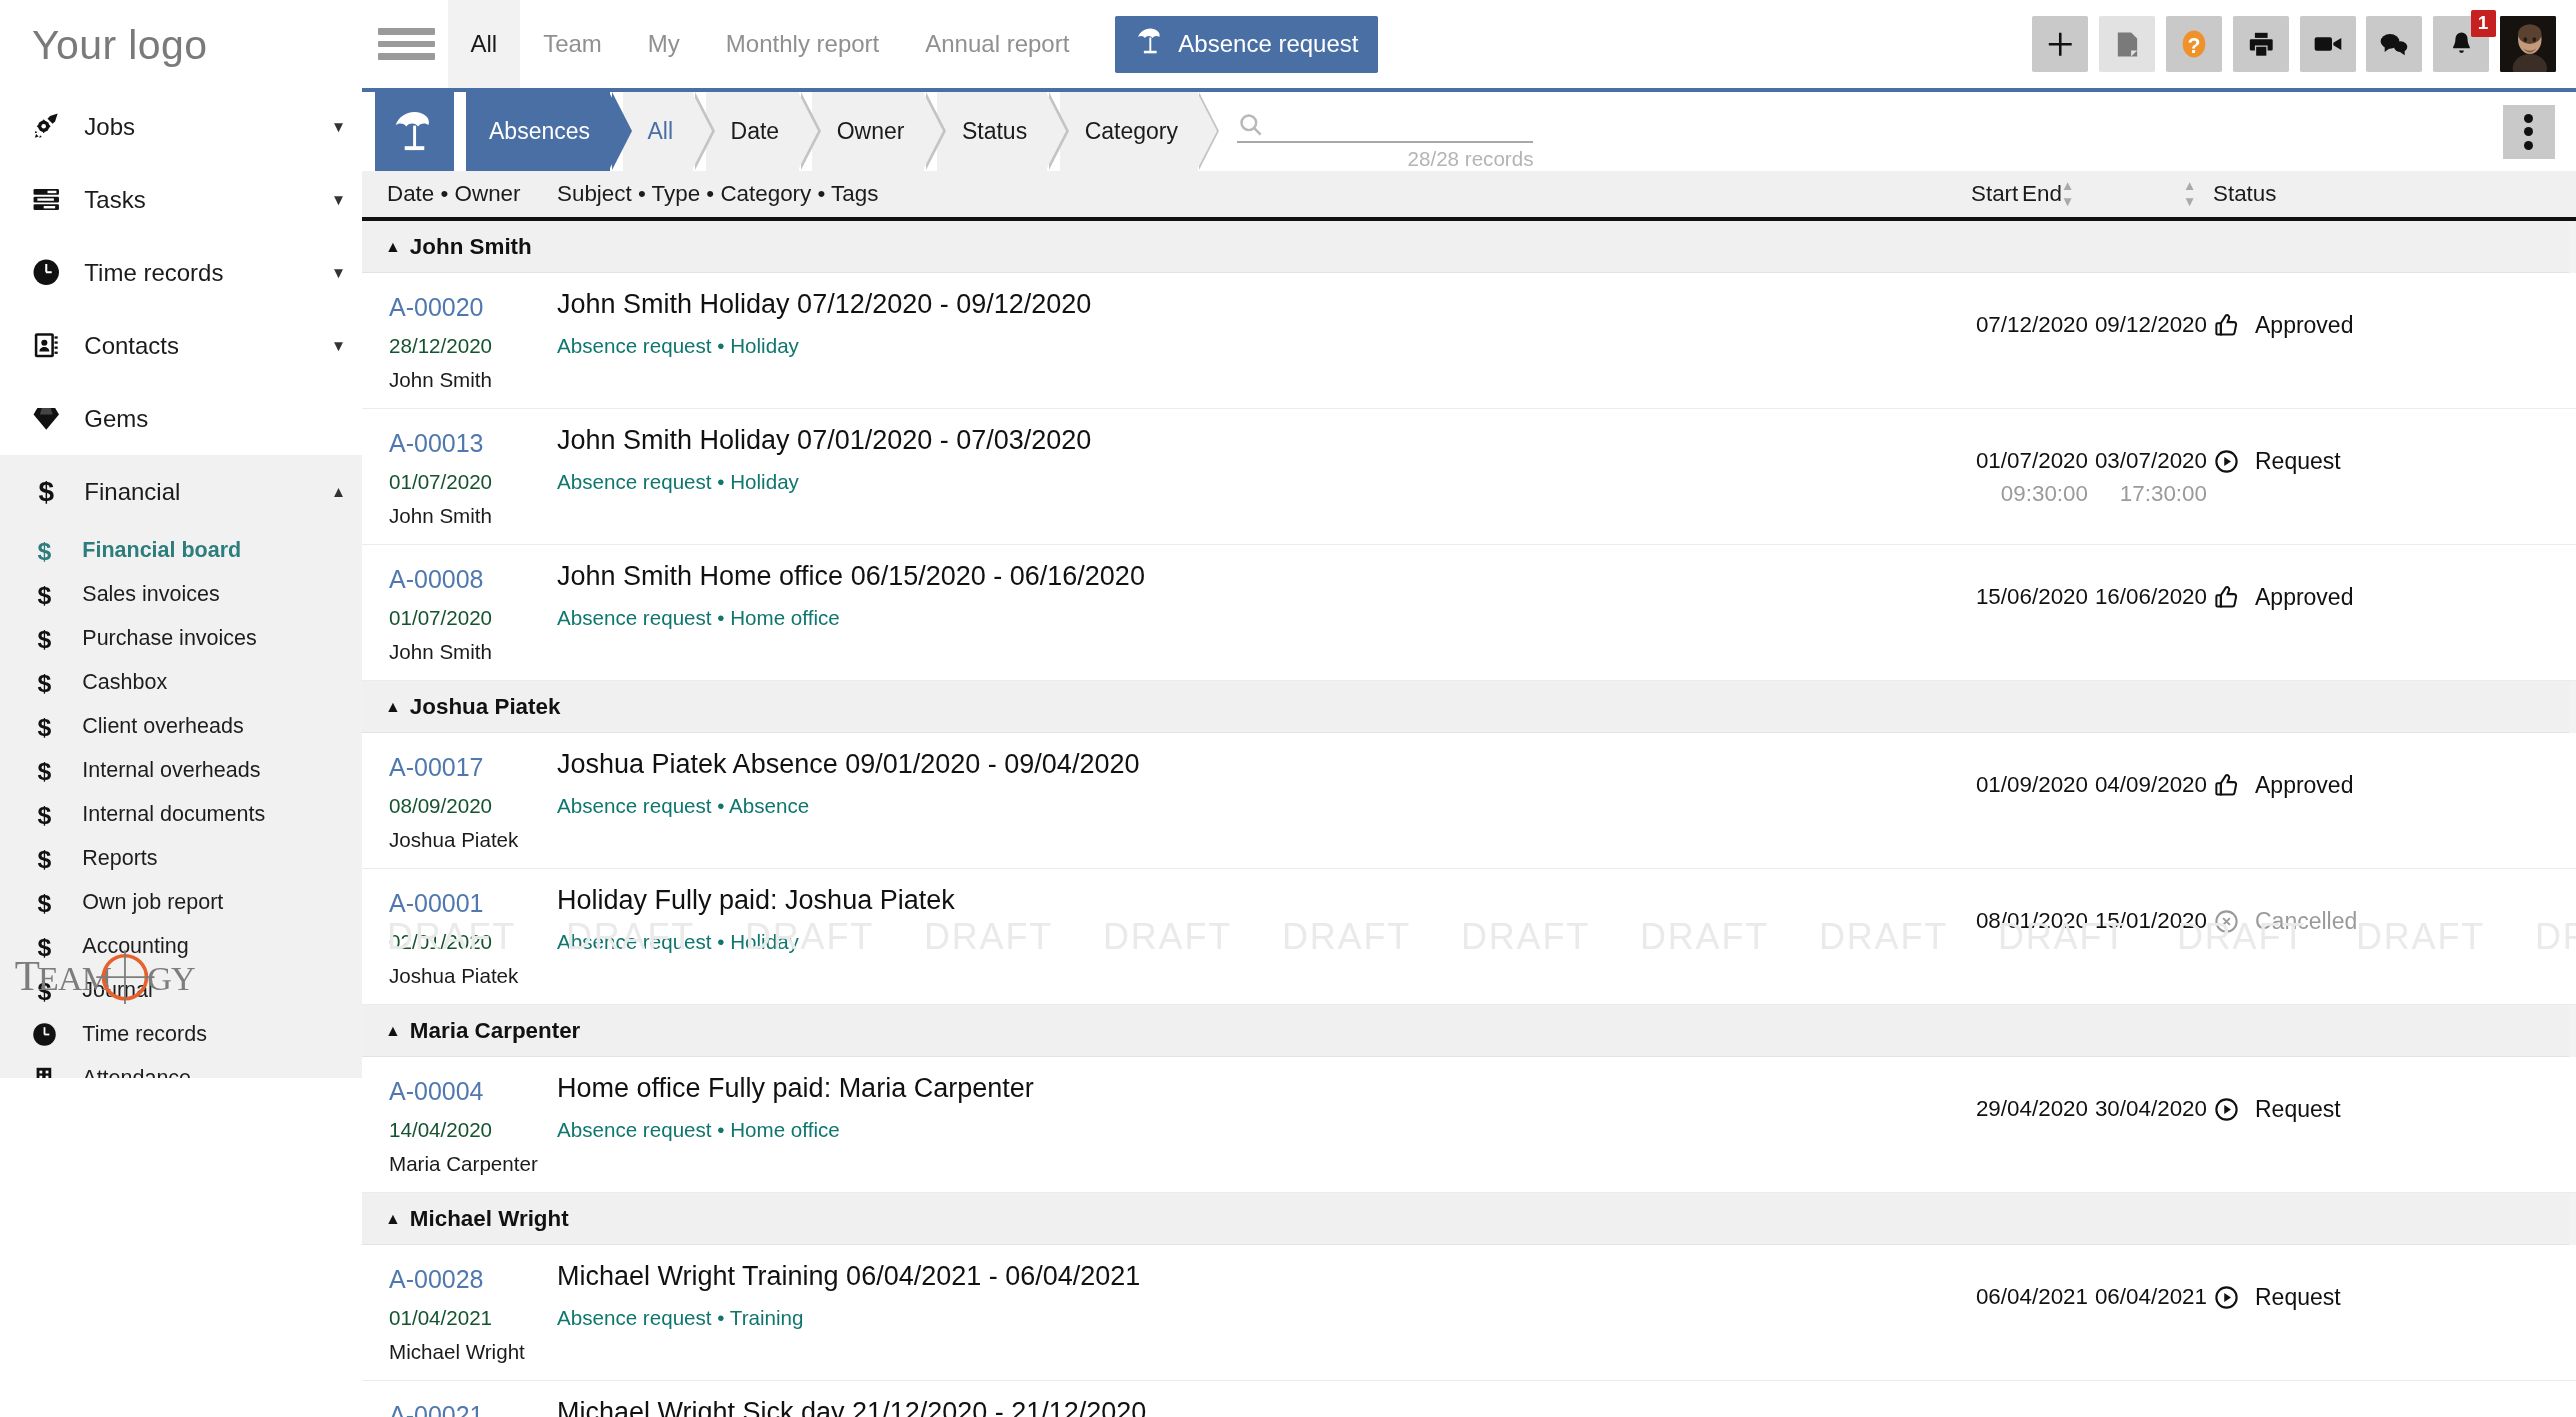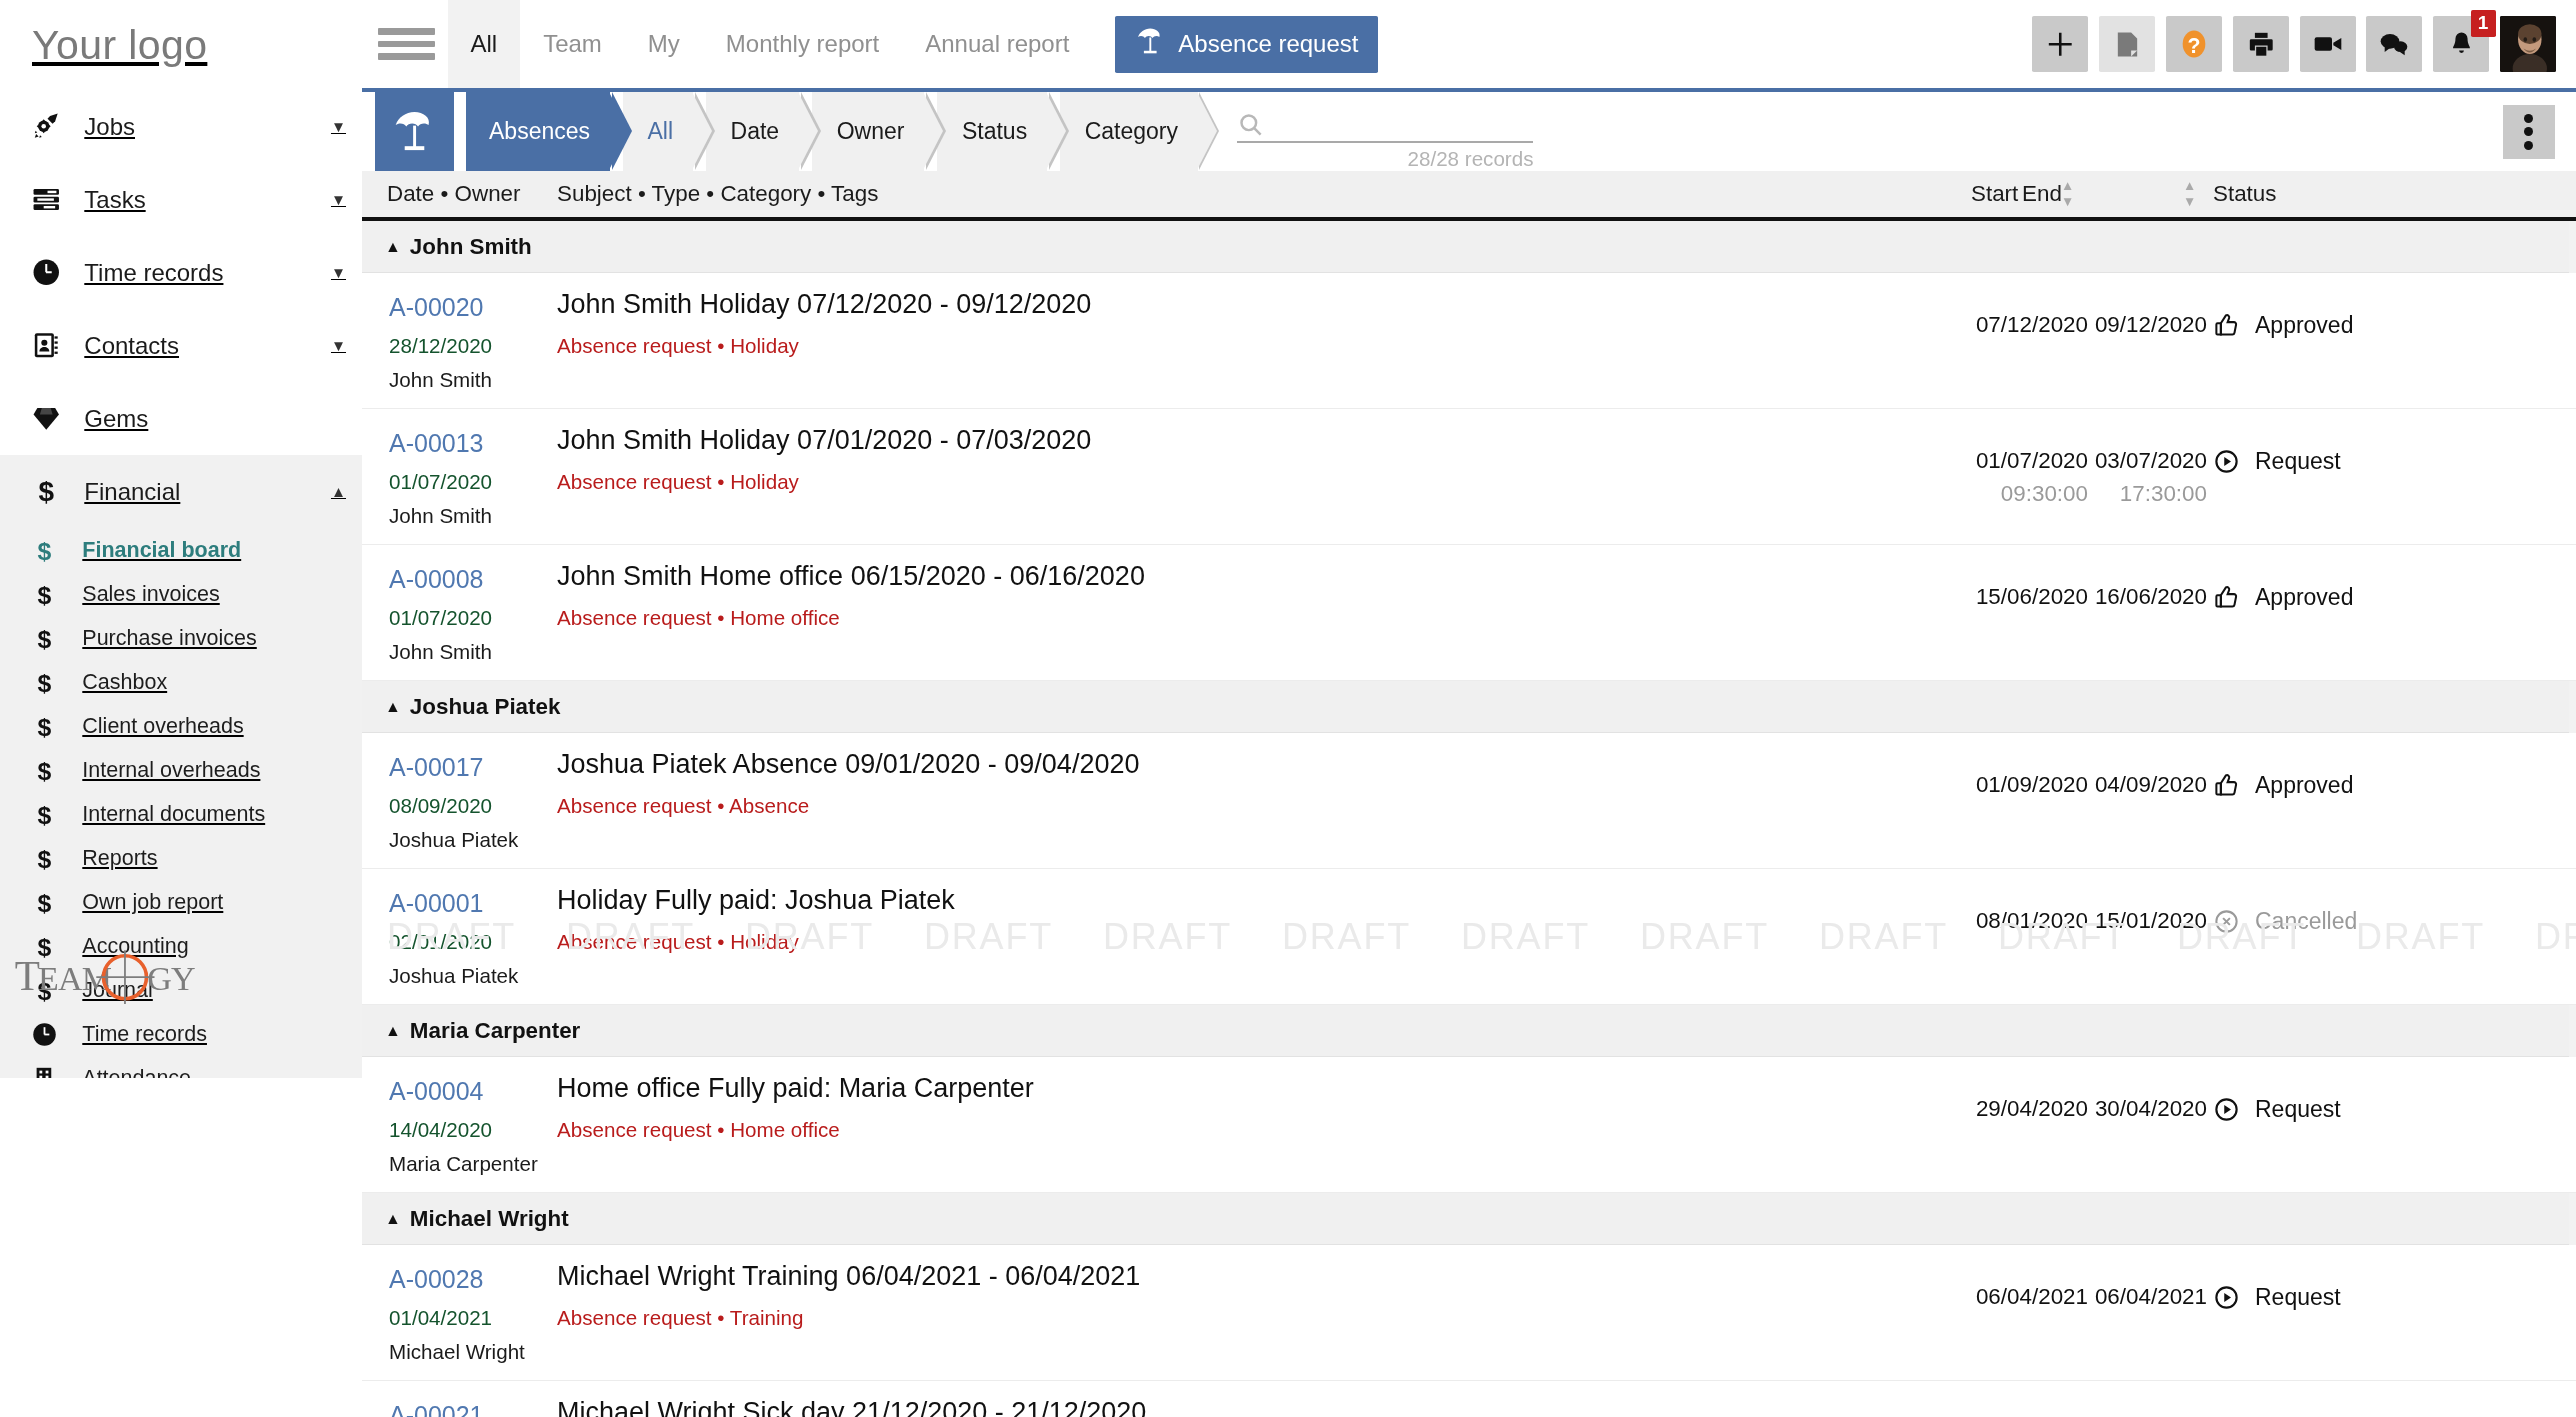--- a/index.html
+++ b/index.html
@@ -11,21 +11,20 @@
   }
   .app { display: flex; width: 2576px; height: 1418px; position: relative; }
 
   
   .sidebar {
     width: 362px; height: 1078px;
     background: #ffffff;
     flex: 0 0 362px;
     position: relative;
     overflow: hidden;
-    text-decoration: underline;
   }
   .logo {
     height: 90px;
     display: flex; align-items: center;
     padding-left: 32px;
     font-size: 41px;
     color: #7a7a7a;
     font-weight: 400;
     letter-spacing: 0.4px;
   }
@@ -280,21 +279,21 @@
   .r-owner {
     position: absolute; left: 27px; top: 95px;
     font-size: 20.6px; color: #1b1b1b;
   }
   .r-subject {
     position: absolute; left: 195px; top: 16px;
     font-size: 27px; color: #111;
   }
   .r-meta {
     position: absolute; left: 195px; top: 61px;
-    font-size: 20.6px; color: #b91c1c;
+    font-size: 20.6px; color: #0f766e;
   }
   .r-start {
     position: absolute; left: 1609px; top: 39px;
     font-size: 22.4px; color: #111; text-align: right; width: 117px;
   }
   .r-end {
     position: absolute; left: 1728px; top: 39px;
     font-size: 22.4px; color: #111; text-align: right; width: 117px;
   }
   .r-start-time, .r-end-time {

